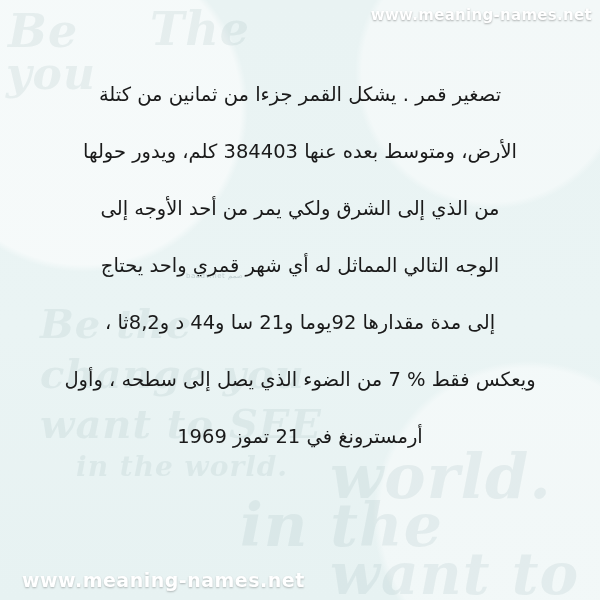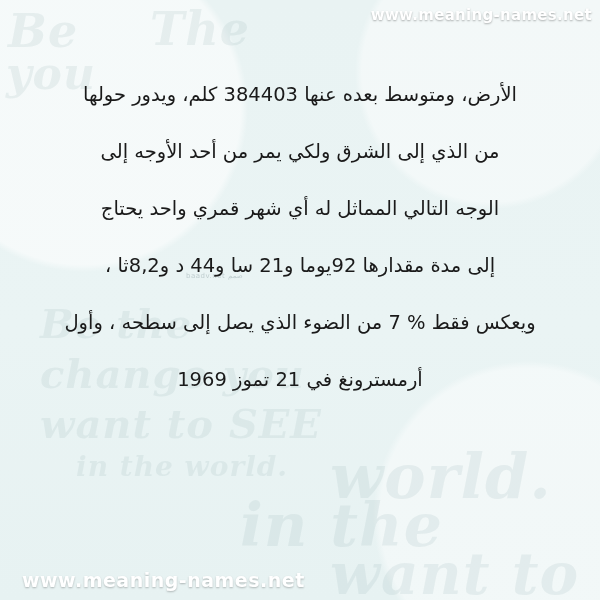--- a/index.html
+++ b/index.html
@@ -150,20 +150,21 @@
     <div class="watermark-text wm5">in the</div>
     <div class="watermark-text wm4">world.</div>
     <div class="credit">baadv.net صمم</div>
   </div>
 
   <div class="title-bar">
     <div class="site-url-top">www.meaning-names.net</div>
   </div>
 
   <div class="content">
+    <div class="line">تصغير قمر . يشكل القمر جزءا من ثمانين من كتلة</div>
     <div class="line">الأرض، ومتوسط بعده عنها 384403 كلم، ويدور حولها</div>
     <div class="line">من الذي إلى الشرق ولكي يمر من أحد الأوجه إلى</div>
     <div class="line">الوجه التالي المماثل له أي شهر قمري واحد يحتاج</div>
     <div class="line">إلى مدة مقدارها 92يوما و21 سا و44 د و8,2ثا ،</div>
     <div class="line">ويعكس فقط % 7 من الضوء الذي يصل إلى سطحه ، وأول</div>
     <div class="line">أرمسترونغ في 21 تموز 1969</div>
   </div>
 
   <div class="footer">
     <div class="site-url-bottom">www.meaning-names.net</div>

